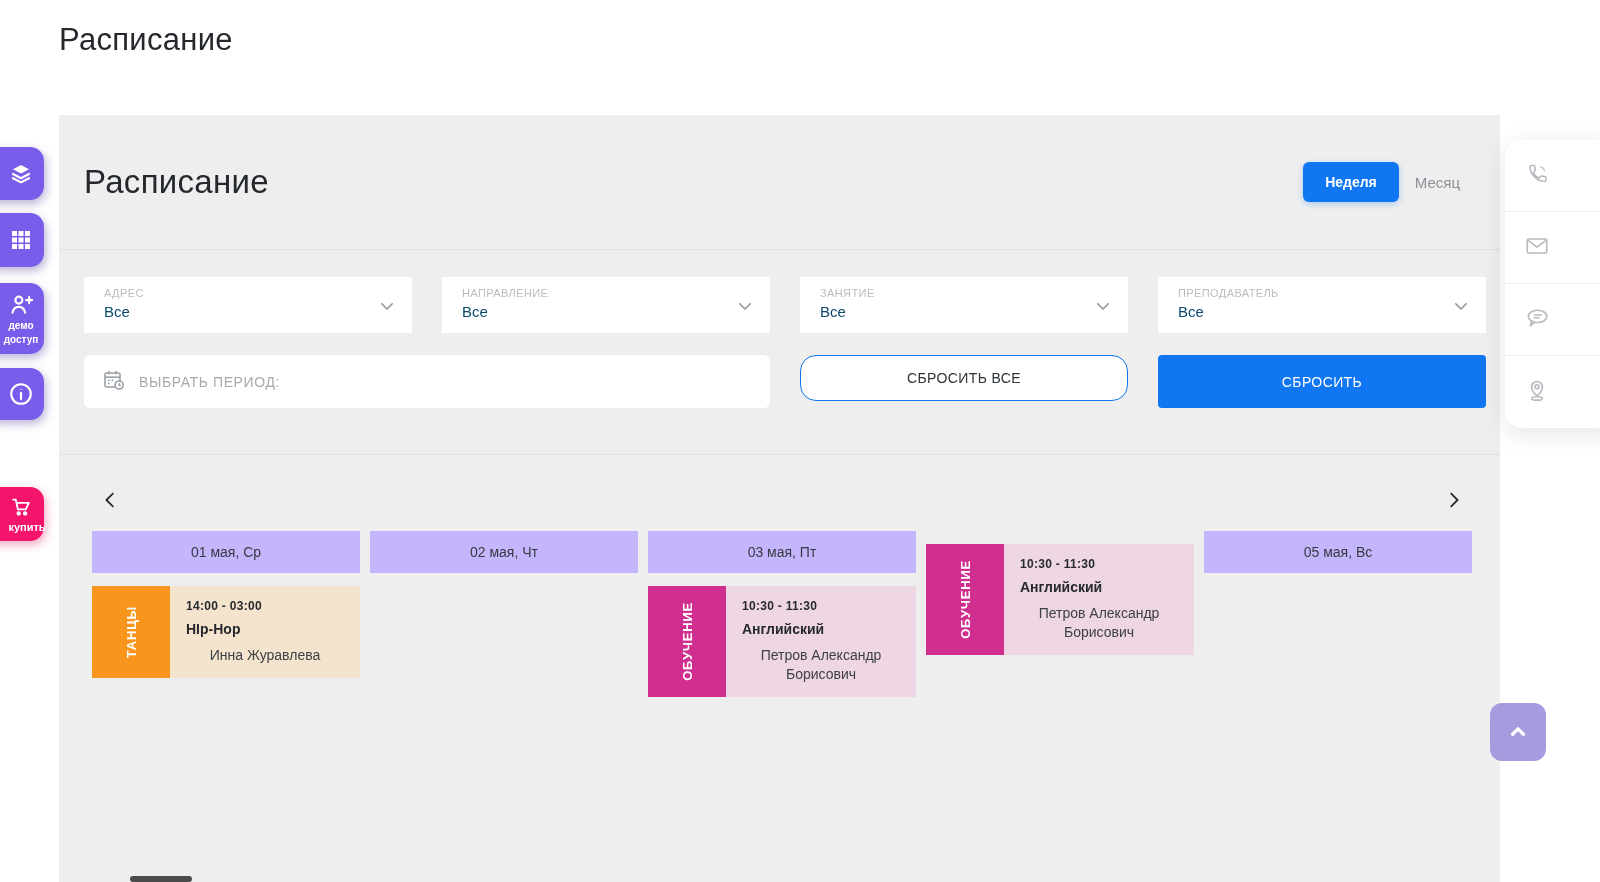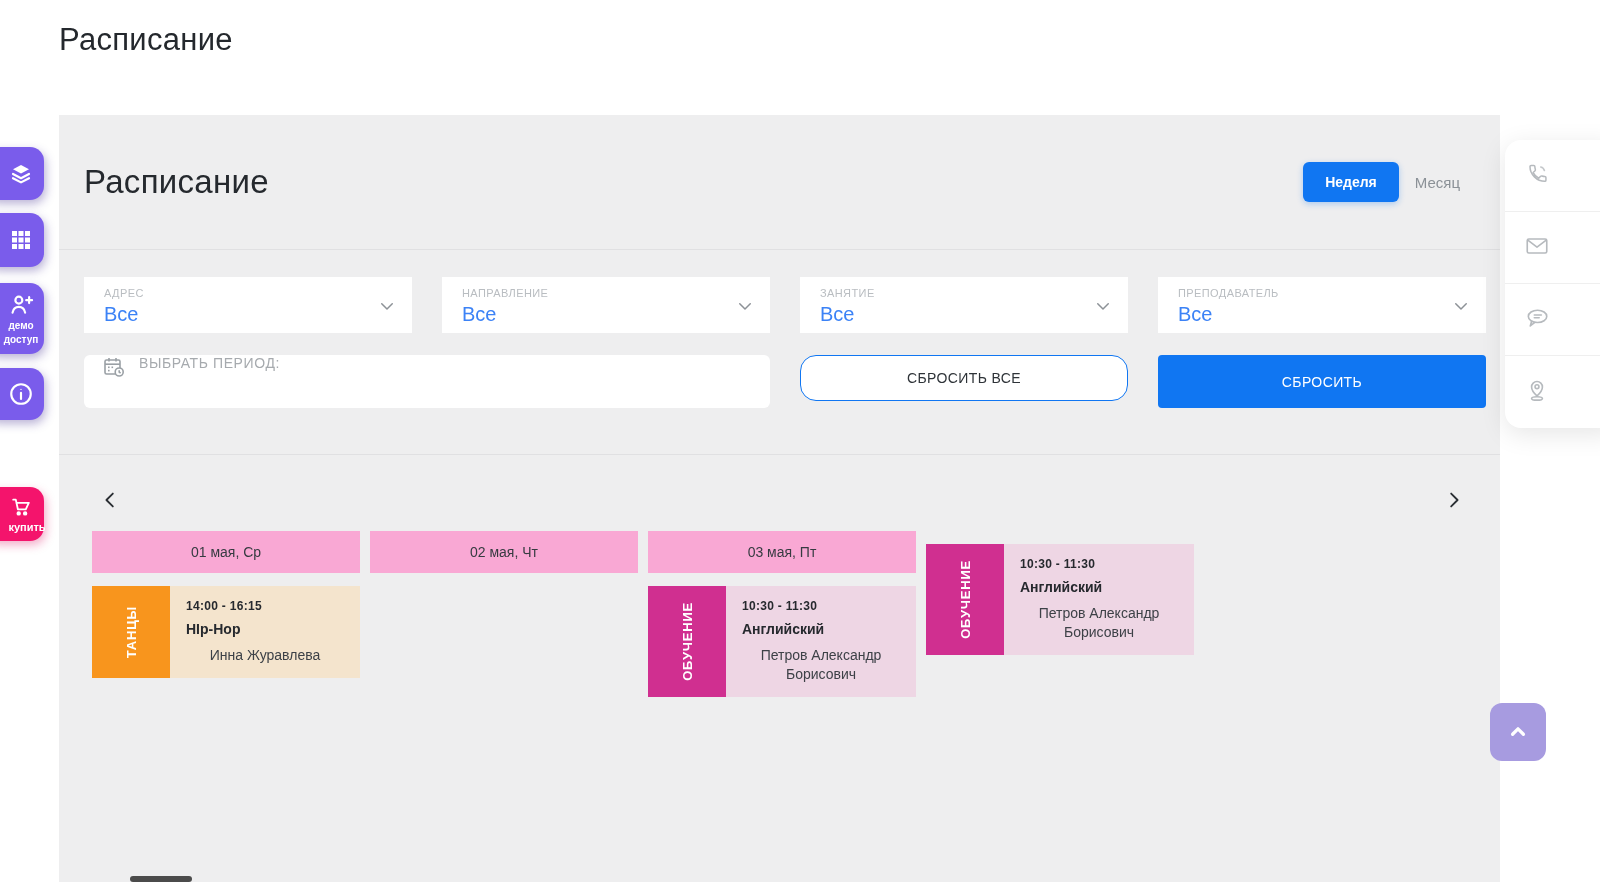--- a/index.html
+++ b/index.html
@@ -33,39 +33,39 @@
   .toggle-month { background:none; border:none; color:#8b9197; font-size:15px; font-weight:500;
     cursor:pointer; font-family:inherit; }
 
   
   .filters { padding:27px 14px 46px 25px; border-bottom:1px solid #e0e0e2; }
   .filter-grid { display:grid; grid-template-columns:repeat(4,1fr); column-gap:30px; }
   .filter-grid.row2 { margin-top:22px; }
   .dropdown { position:relative; background:#fff; border-radius:0; height:56px;
     padding:10px 44px 10px 20px; cursor:pointer; }
   .dd-label { font-size:11px; color:#b9bdc1; letter-spacing:.4px; }
-  .dd-value { font-size:20px; color:#3b82f6; margin-top:4px; }
+  .dd-value { font-size:15px; color:#0c4a6e; margin-top:4px; }
   .dd-chevron { position:absolute; right:16px; top:20px; }
   .period-input { grid-column:1/3; background:#fff; border-radius:6px; height:53px;
-    display:flex; padding:0 18px; cursor:text; }
+    display:flex; align-items:center; padding:0 18px; cursor:text; }
   .period-ph { font-size:14px; color:#a6aaae; letter-spacing:.6px; margin-left:13px; }
   .btn-reset { background:#fff; border:1.5px solid #1076f2; border-radius:16px; height:46px;
     font-size:14px; font-weight:500; color:#2e3338; letter-spacing:.4px; cursor:pointer;
     font-family:inherit; }
   .btn-apply { background:#1076f2; border:none; border-radius:4px; height:53px;
     font-size:14px; font-weight:500; color:#fff; letter-spacing:.4px; cursor:pointer;
     font-family:inherit; }
 
   
   .calendar { padding:30px 28px 0 33px; }
   .cal-nav { display:flex; justify-content:space-between; align-items:center;
     padding:0 4px; margin-bottom:16px; }
   .nav-arrow { background:none; border:none; cursor:pointer; padding:4px; display:flex; }
   .day-grid { display:grid; grid-template-columns:repeat(5,1fr); column-gap:10px; }
-  .day-header { height:42px; background:#f9a8d4; display:flex; align-items:center;
+  .day-header { height:42px; background:#c4b5fd; display:flex; align-items:center;
     justify-content:center; font-size:14px; color:#363b41; }
   .day-events { padding-top:13px; display:flex; flex-direction:column; gap:10px; }
   .event { display:flex; cursor:pointer; }
   .event-side { width:78px; flex-shrink:0; background:var(--accent);
     display:flex; align-items:center; justify-content:center; }
   .event-side span { writing-mode:vertical-rl; transform:rotate(180deg); color:#fff;
     font-size:13px; font-weight:700; letter-spacing:.8px; }
   .event-body { flex:1; background:var(--bg); padding:13px 16px 13px 16px; }
   .event-time { font-size:12px; font-weight:700; color:#26292e; letter-spacing:.3px; }
   .event-title { font-size:14px; font-weight:700; color:#26292e; margin-top:8px; }
@@ -234,21 +234,21 @@
       </div>
       <div class="day-grid">
         <div class="day-col">
           <div class="day-header">01 мая, Ср</div>
           <div class="day-events">
               <div class="event" style="--accent: #f8951d; --bg: #f4e4cd;">
                 <div class="event-side">
                   <span>ТАНЦЫ</span>
                 </div>
                 <div class="event-body">
-                  <div class="event-time">14:00 - 16:15</div>
+                  <div class="event-time">14:00 - 03:00</div>
                   <div class="event-title">HIp-Hop</div>
                   <div class="event-teacher">Инна Журавлева</div>
                 </div>
               </div>
             </div>
         </div>
         <div class="day-col">
           <div class="day-header">02 мая, Чт</div>
           <div class="day-events"></div>
         </div>
@@ -275,20 +275,21 @@
                 </div>
                 <div class="event-body">
                   <div class="event-time">10:30 - 11:30</div>
                   <div class="event-title">Английский</div>
                   <div class="event-teacher">Петров Александр Борисович</div>
                 </div>
               </div>
             </div>
         </div>
         <div class="day-col">
+          <div class="day-header">05 мая, Вс</div>
           <div class="day-events"></div>
         </div>
       </div>
     </div>
   </div>
 
   <div class="contact-panel">
     <div class="contact-cell">
       <span>
         <svg width="26" height="26" viewBox="0 0 24 24" fill="none" stroke="#b6babe" stroke-width="1.5" stroke-linecap="round" stroke-linejoin="round">

